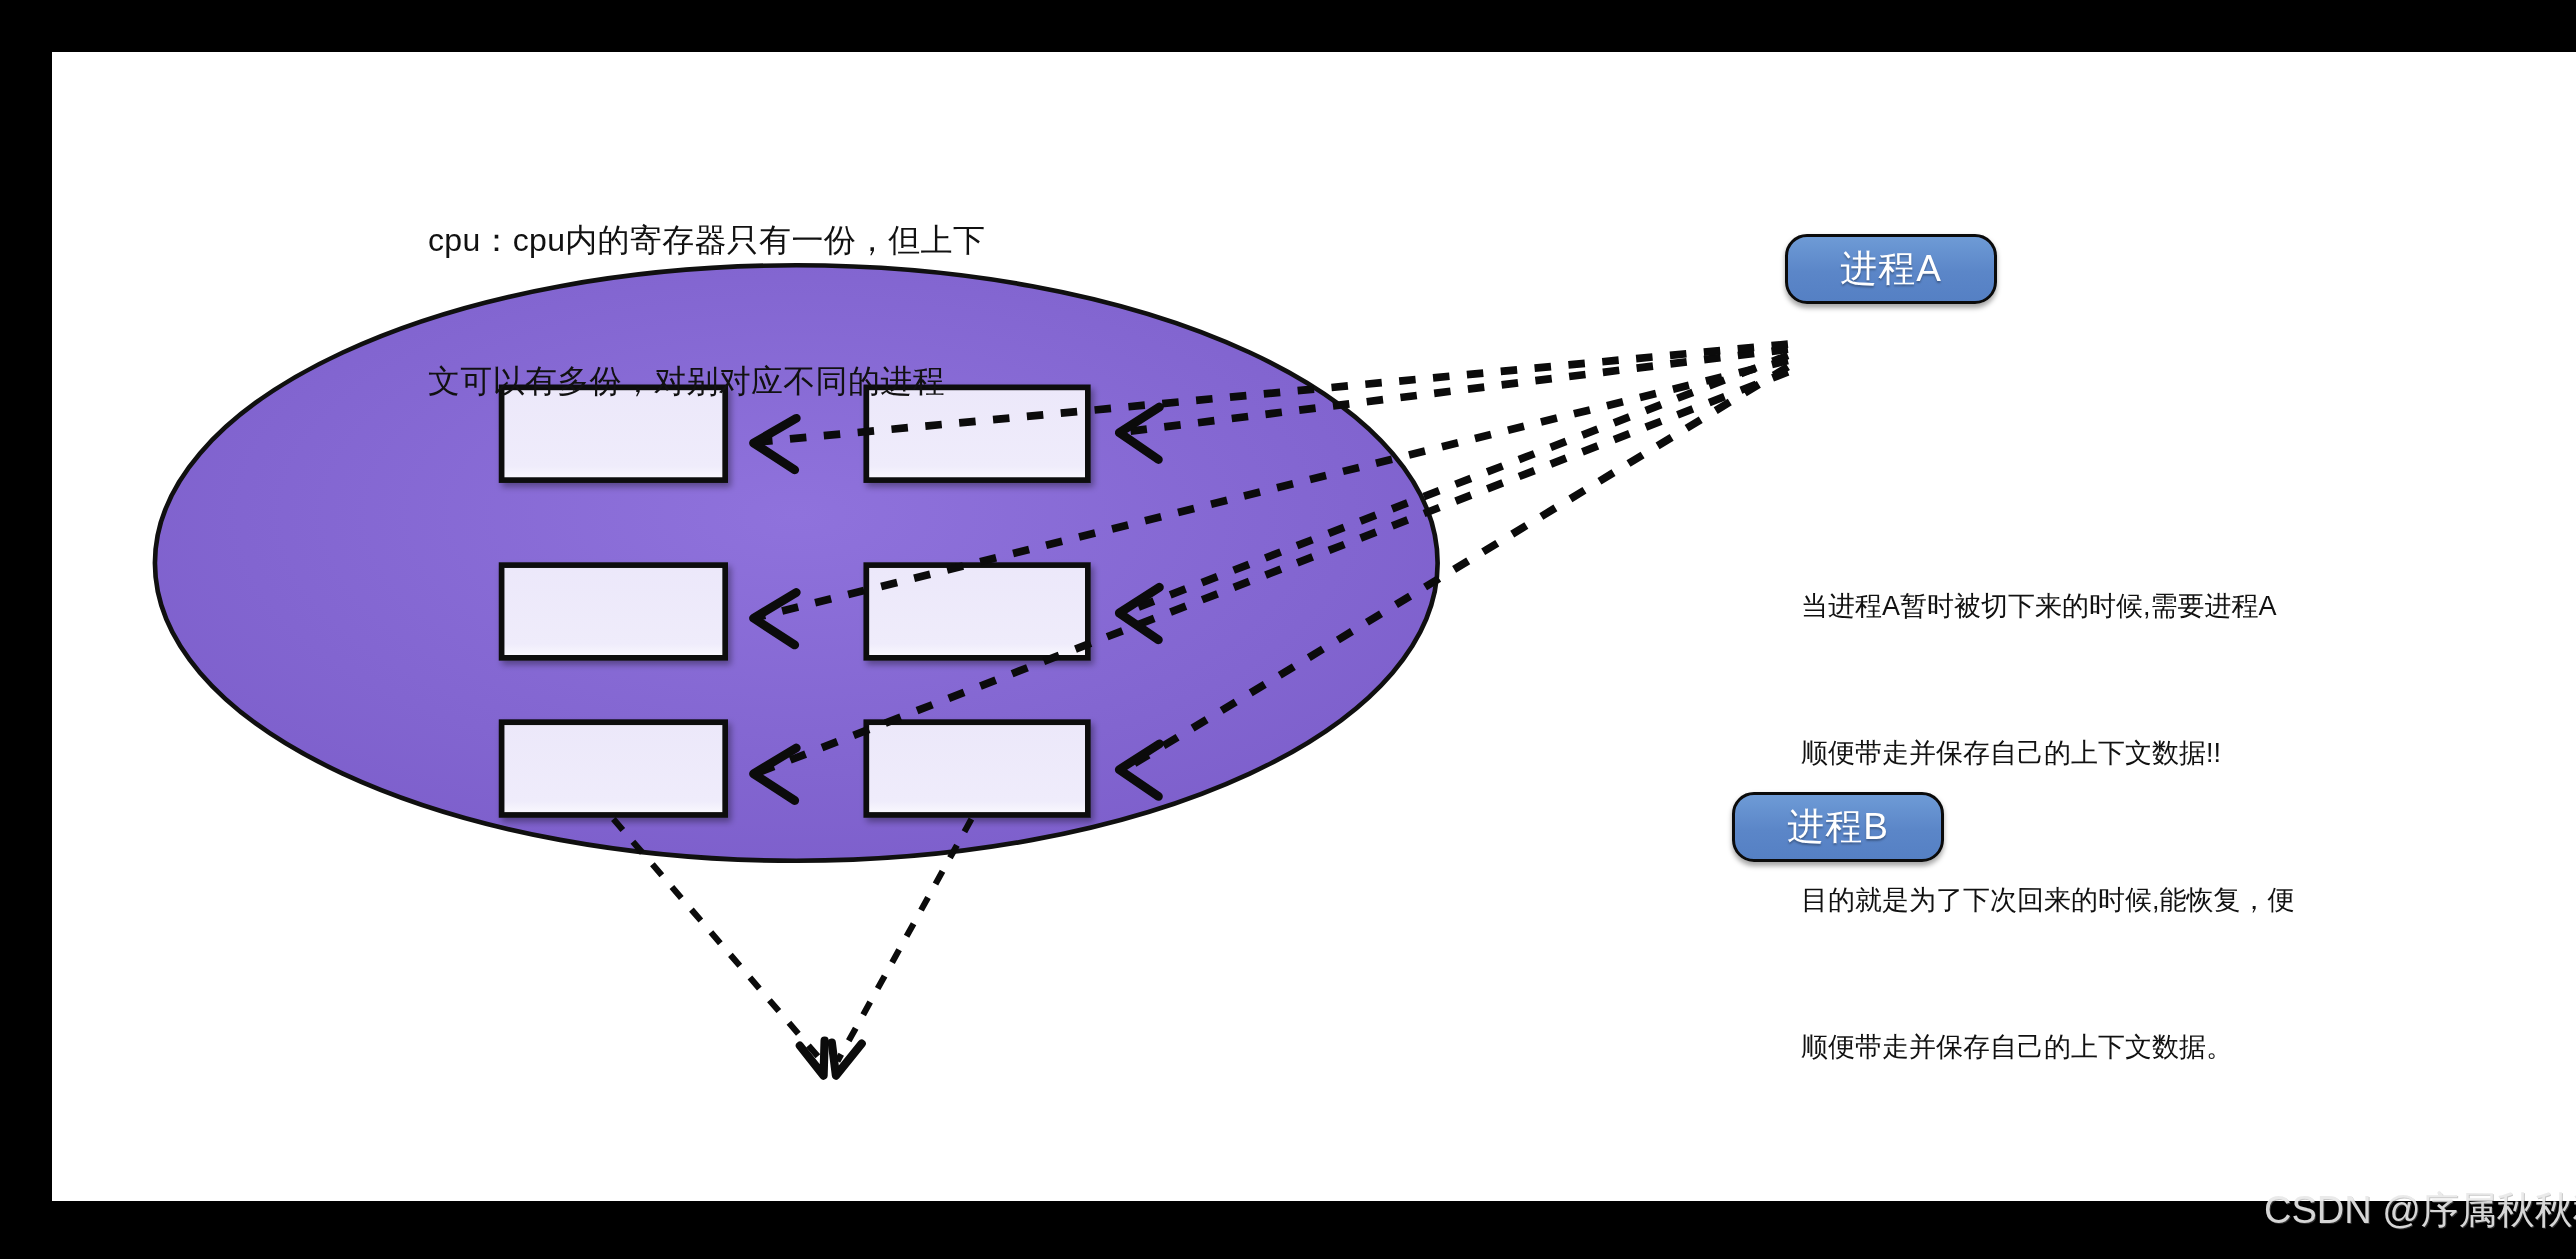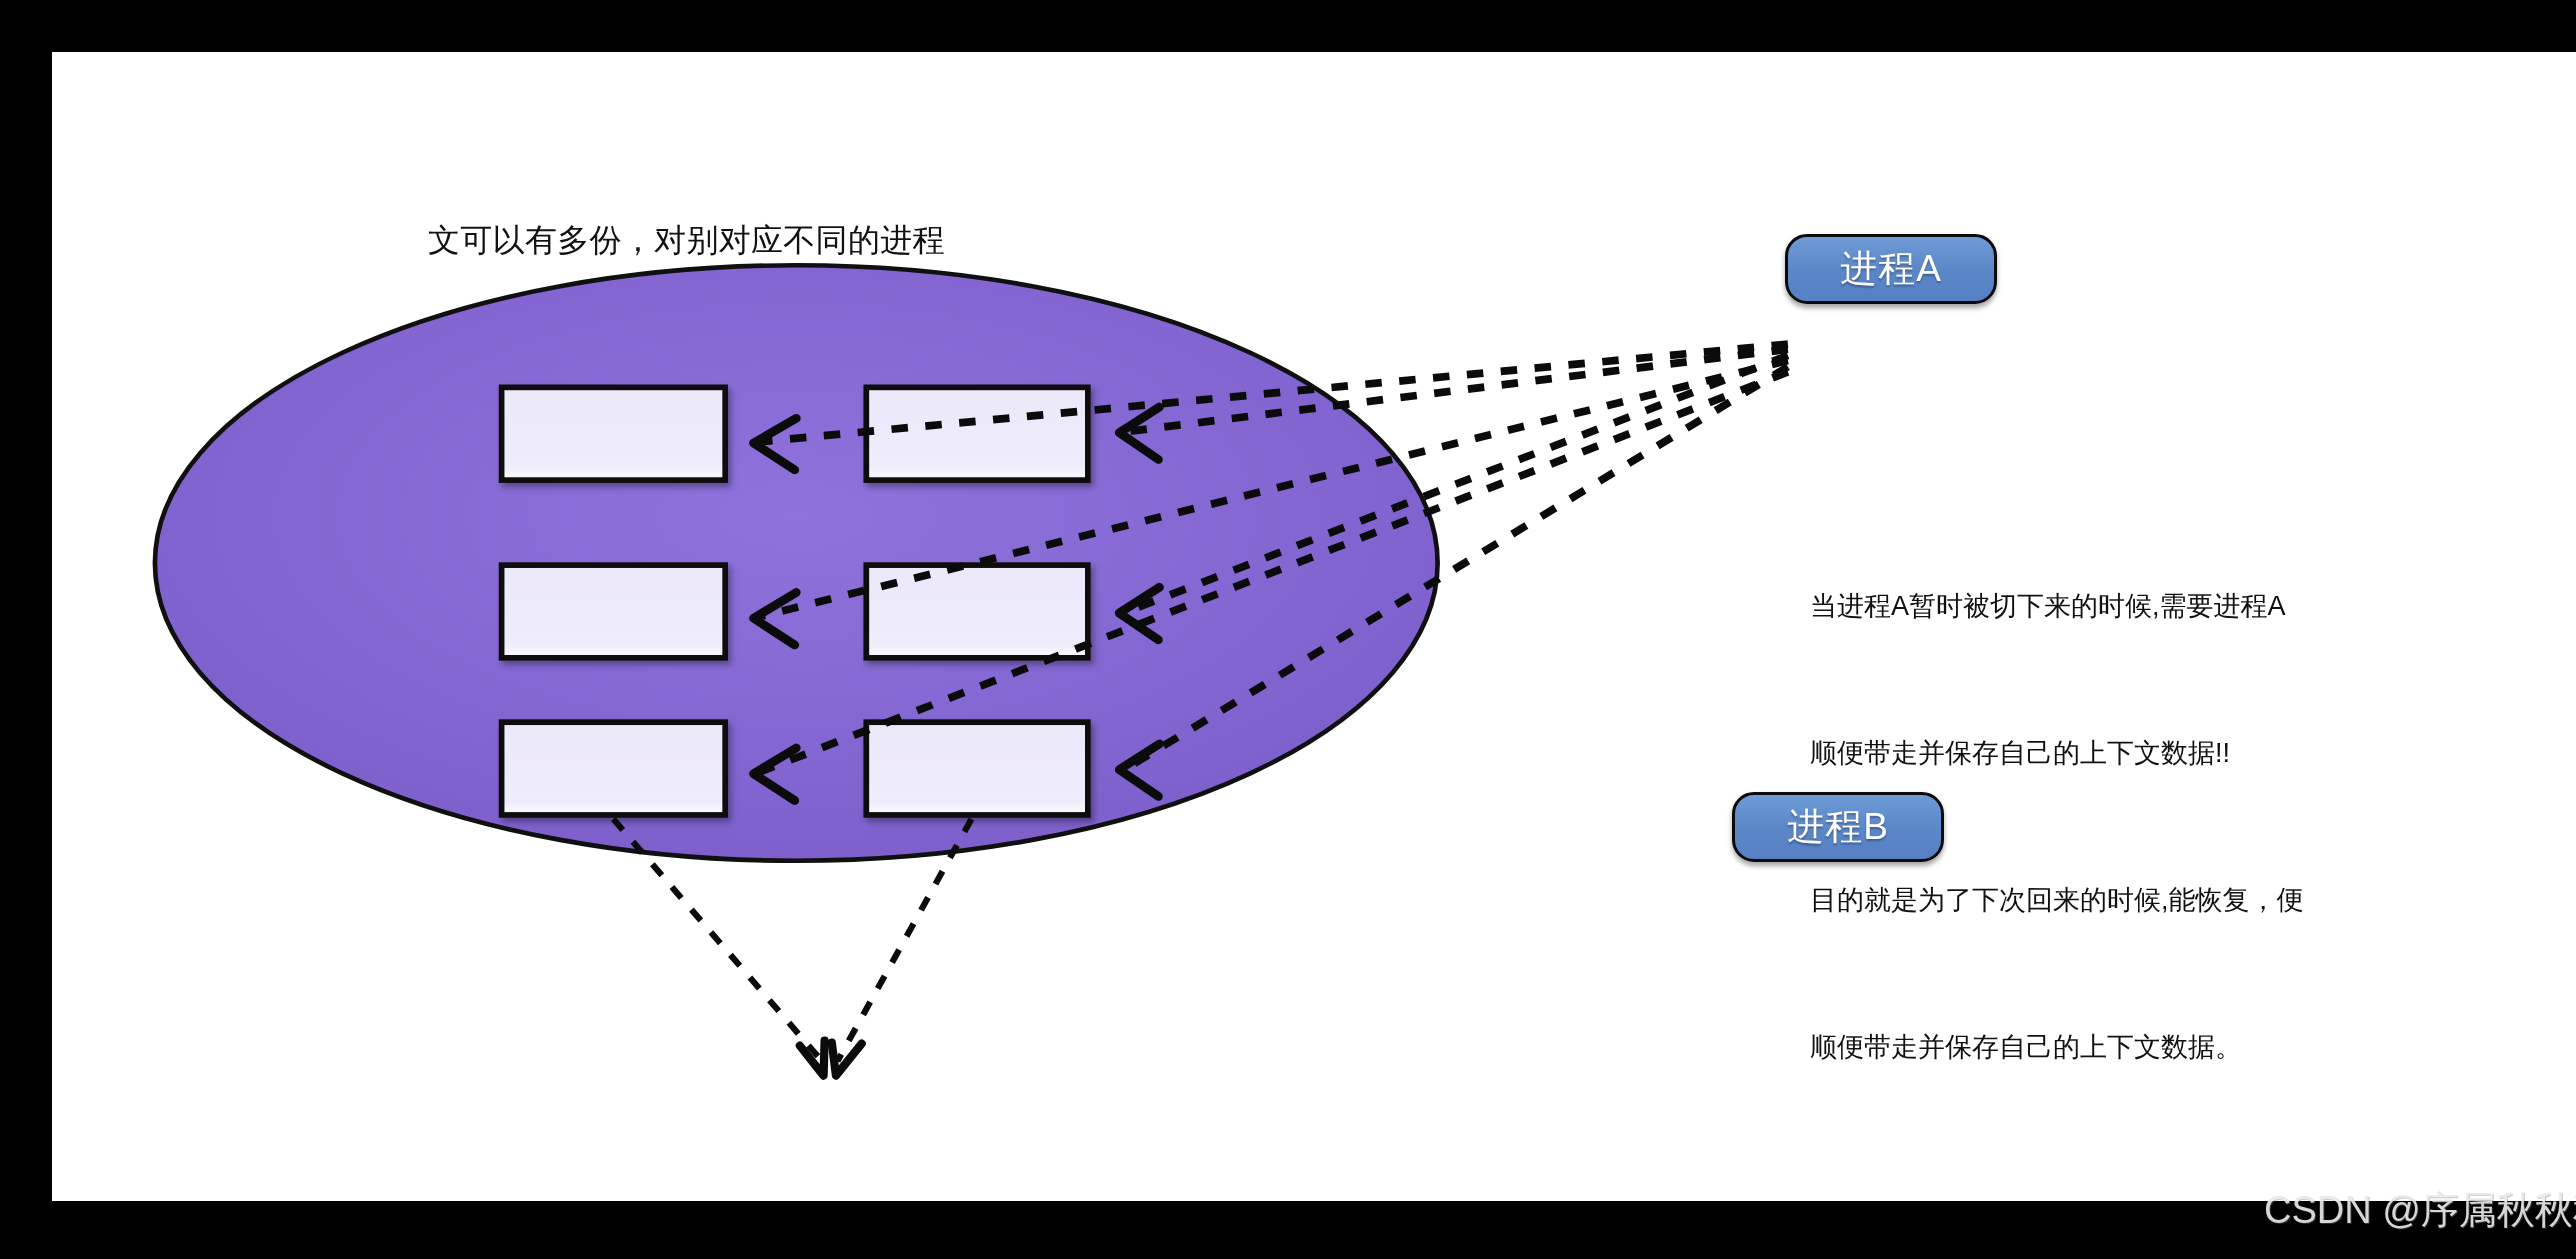--- a/index.html
+++ b/index.html
@@ -24,21 +24,20 @@
     left:428px;top:123px;
     font-size:32px;line-height:47px;
     letter-spacing:0.3px;
   }
 
   
   #ctx-note{
     left:1801px;top:484px;
     font-size:27px;line-height:49px;
     letter-spacing:0px;
-    margin-left:9px;
   }
 
   
   #bottom-caption{
     left:453px;top:1092px;
     font-size:25px;line-height:31px;
   }
 
   
   .pbox{
@@ -127,20 +126,21 @@
         <path d="M1190,1590 L1595,2060"></path>
         <path d="M1885,1590 L1625,2060"></path>
       </g>
       <g stroke="#0B0B0B" stroke-width="16" fill="none" stroke-linecap="round" stroke-linejoin="round">
         <polyline points="1552,2030 1598,2088 1600,2020"></polyline>
         <polyline points="1672,2026 1622,2088 1614,2024"></polyline>
       </g>
     </svg>
 
     <div class="txt" id="cpu-note">
+      <div>cpu：cpu内的寄存器只有一份，但上下</div>
       <div>文可以有多份，对别对应不同的进程</div>
     </div>
 
     <div class="pbox" id="proc-a">
       <span>进程A</span>
     </div>
     <div class="pbox" id="proc-b">
       <span>进程B</span>
     </div>
 

